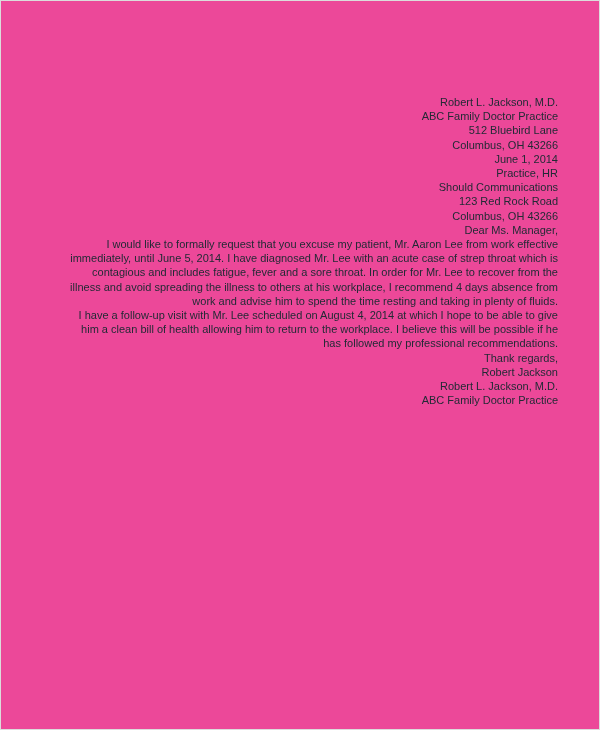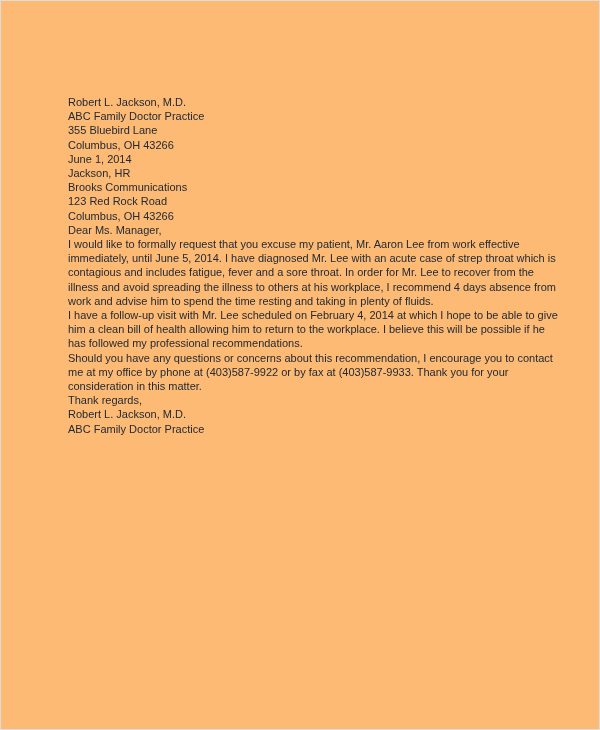--- a/index.html
+++ b/index.html
@@ -1,21 +1,22 @@
 <!DOCTYPE html>
 <html><head>
   <meta charset="utf-8">
   <style>
     html, body { margin: 0; padding: 0; background: #ffffff; }
     body { width: 600px; height: 730px; position: relative; overflow: hidden; }
     .page {
       position: absolute; left: 0; top: 0;
       width: 598px; height: 728px;
       border: 1px solid #dcdcdc;
-      background: #fdba74;
+      background: #ec4899;
+      text-align: right;
     }
     .content {
       position: absolute;
       left: 67px; top: 94px;
       width: 490px;
       font-family: "Liberation Sans", sans-serif;
       font-size: 11px;
       line-height: 14.2px;
       color: #222a35;
     }
@@ -23,35 +24,35 @@
     .para { display: block; white-space: normal; }
   </style>
 </head>
 <body>
 
 <div class="page">
   <div class="content">
     <div>
       <span class="line">Robert L. Jackson, M.D.</span>
       <span class="line">ABC Family Doctor Practice</span>
-      <span class="line">355 Bluebird Lane</span>
+      <span class="line">512 Bluebird Lane</span>
       <span class="line">Columbus, OH 43266</span>
     </div>
     <span class="line">June 1, 2014</span>
     <div>
-      <span class="line">Jackson, HR</span>
-      <span class="line">Brooks Communications</span>
+      <span class="line">Practice, HR</span>
+      <span class="line">Should Communications</span>
       <span class="line">123 Red Rock Road</span>
       <span class="line">Columbus, OH 43266</span>
     </div>
     <span class="line">Dear Ms. Manager,</span>
     <div>
       <span class="para">I would like to formally request that you excuse my patient, Mr. Aaron Lee from work effective immediately, until June 5, 2014. I have diagnosed Mr. Lee with an acute case of strep throat which is contagious and includes fatigue, fever and a sore throat. In order for Mr. Lee to recover from the illness and avoid spreading the illness to others at his workplace, I recommend 4 days absence from work and advise him to spend the time resting and taking in plenty of fluids.</span>
-      <span class="para">I have a follow-up visit with Mr. Lee scheduled on February 4, 2014 at which I hope to be able to give him a clean bill of health allowing him to return to the workplace. I believe this will be possible if he has followed my professional recommendations.</span>
-      <span class="para">Should you have any questions or concerns about this recommendation, I encourage you to contact me at my office by phone at (403)587-9922 or by fax at (403)587-9933. Thank you for your consideration in this matter.</span>
+      <span class="para">I have a follow-up visit with Mr. Lee scheduled on August 4, 2014 at which I hope to be able to give him a clean bill of health allowing him to return to the workplace. I believe this will be possible if he has followed my professional recommendations.</span>
     </div>
     <div>
       <span class="line">Thank regards,</span>
+      <span class="line">Robert Jackson</span>
       <span class="line">Robert L. Jackson, M.D.</span>
       <span class="line">ABC Family Doctor Practice</span>
     </div>
   </div>
 </div>
 
 </body></html>

